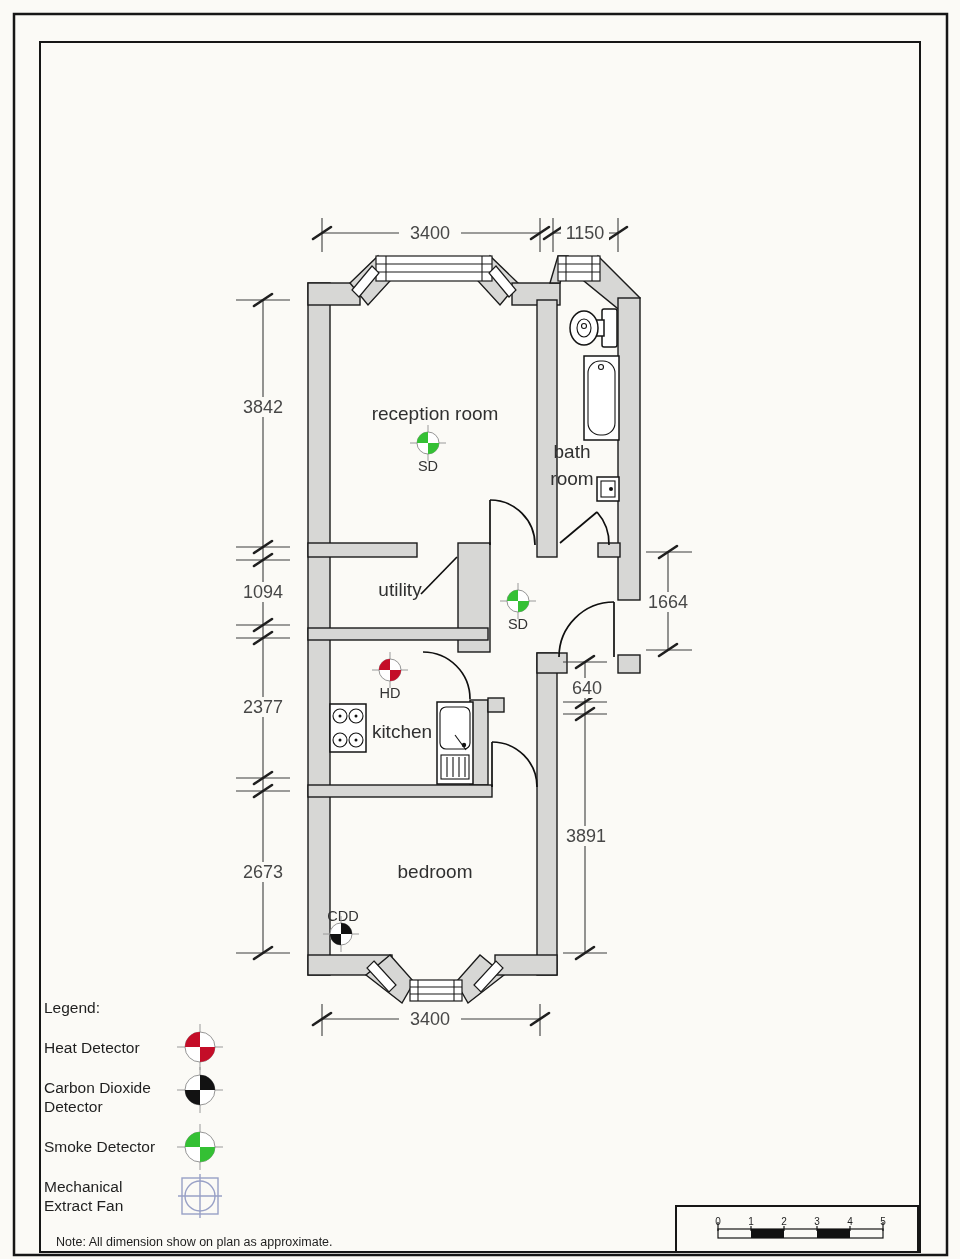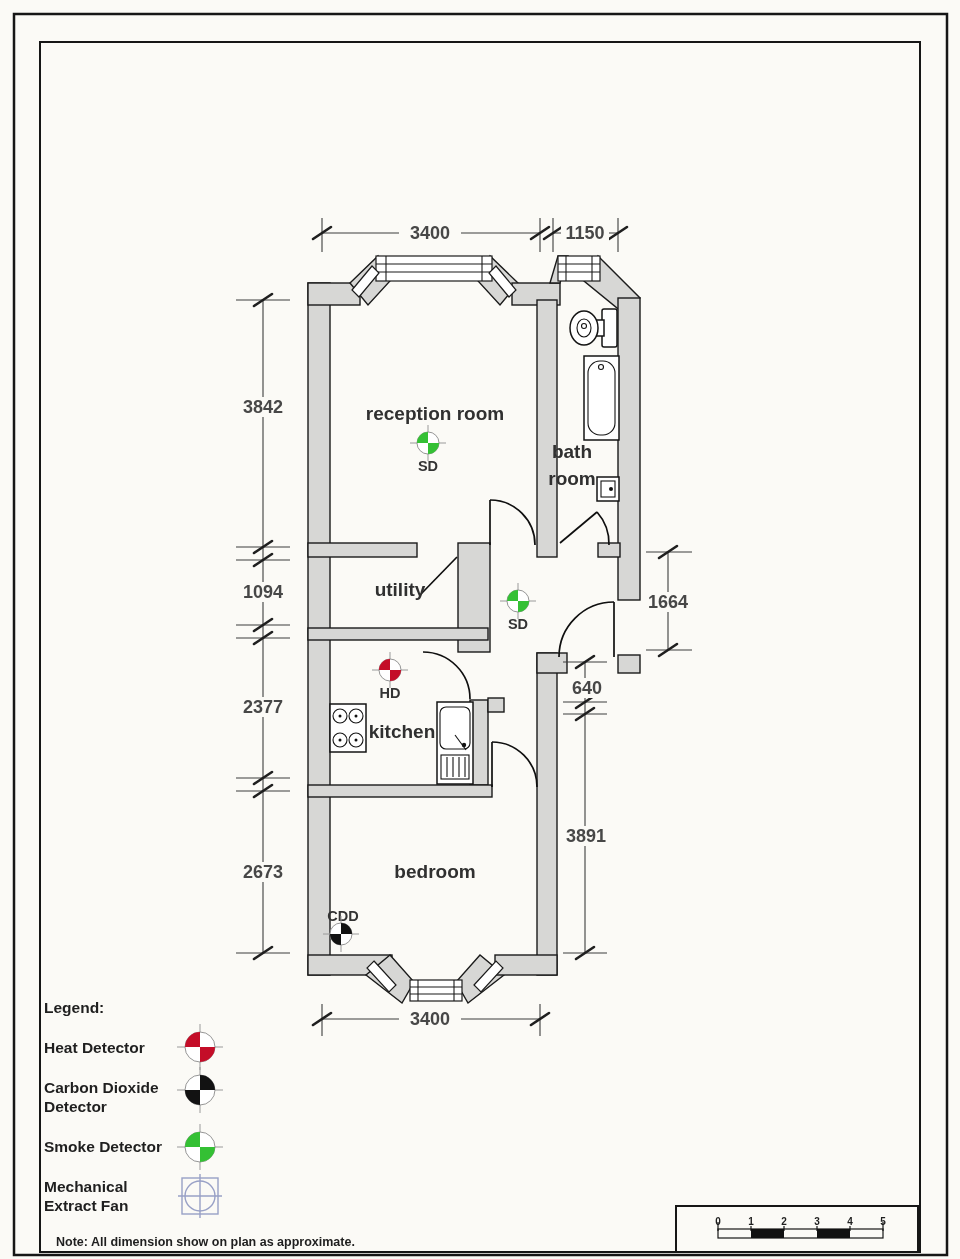--- a/index.html
+++ b/index.html
@@ -1,16 +1,16 @@
 <!DOCTYPE html>
 <html><head>
 <meta charset="utf-8">
 <style>
   html,body{margin:0;padding:0;background:#fbfaf6;}
-  #canvas{position:relative;width:960px;height:1259px;background:#fbfaf6;overflow:hidden;font-weight:bold;}
+  #canvas{position:relative;width:960px;height:1259px;background:#fbfaf6;overflow:hidden;}
   svg{display:block;}
   text{font-family:"Liberation Sans",sans-serif;}
   .border{fill:none;stroke:#161616;}
   .wall{fill:#d7d7d5;stroke:#1b1b1b;stroke-width:1.4;stroke-linejoin:miter;}
   .win{fill:#ffffff;stroke:#1b1b1b;stroke-width:1.2;}
   .ln{stroke:#1b1b1b;stroke-width:1.1;fill:none;}
   .door{stroke:#0f0f0f;stroke-width:1.7;fill:none;}
   .fix{fill:#ffffff;stroke:#141414;stroke-width:1.5;}
   .fxl{stroke:#141414;stroke-width:1.1;fill:none;}
   .dim{stroke:#3c3c3c;stroke-width:1.1;fill:none;}

